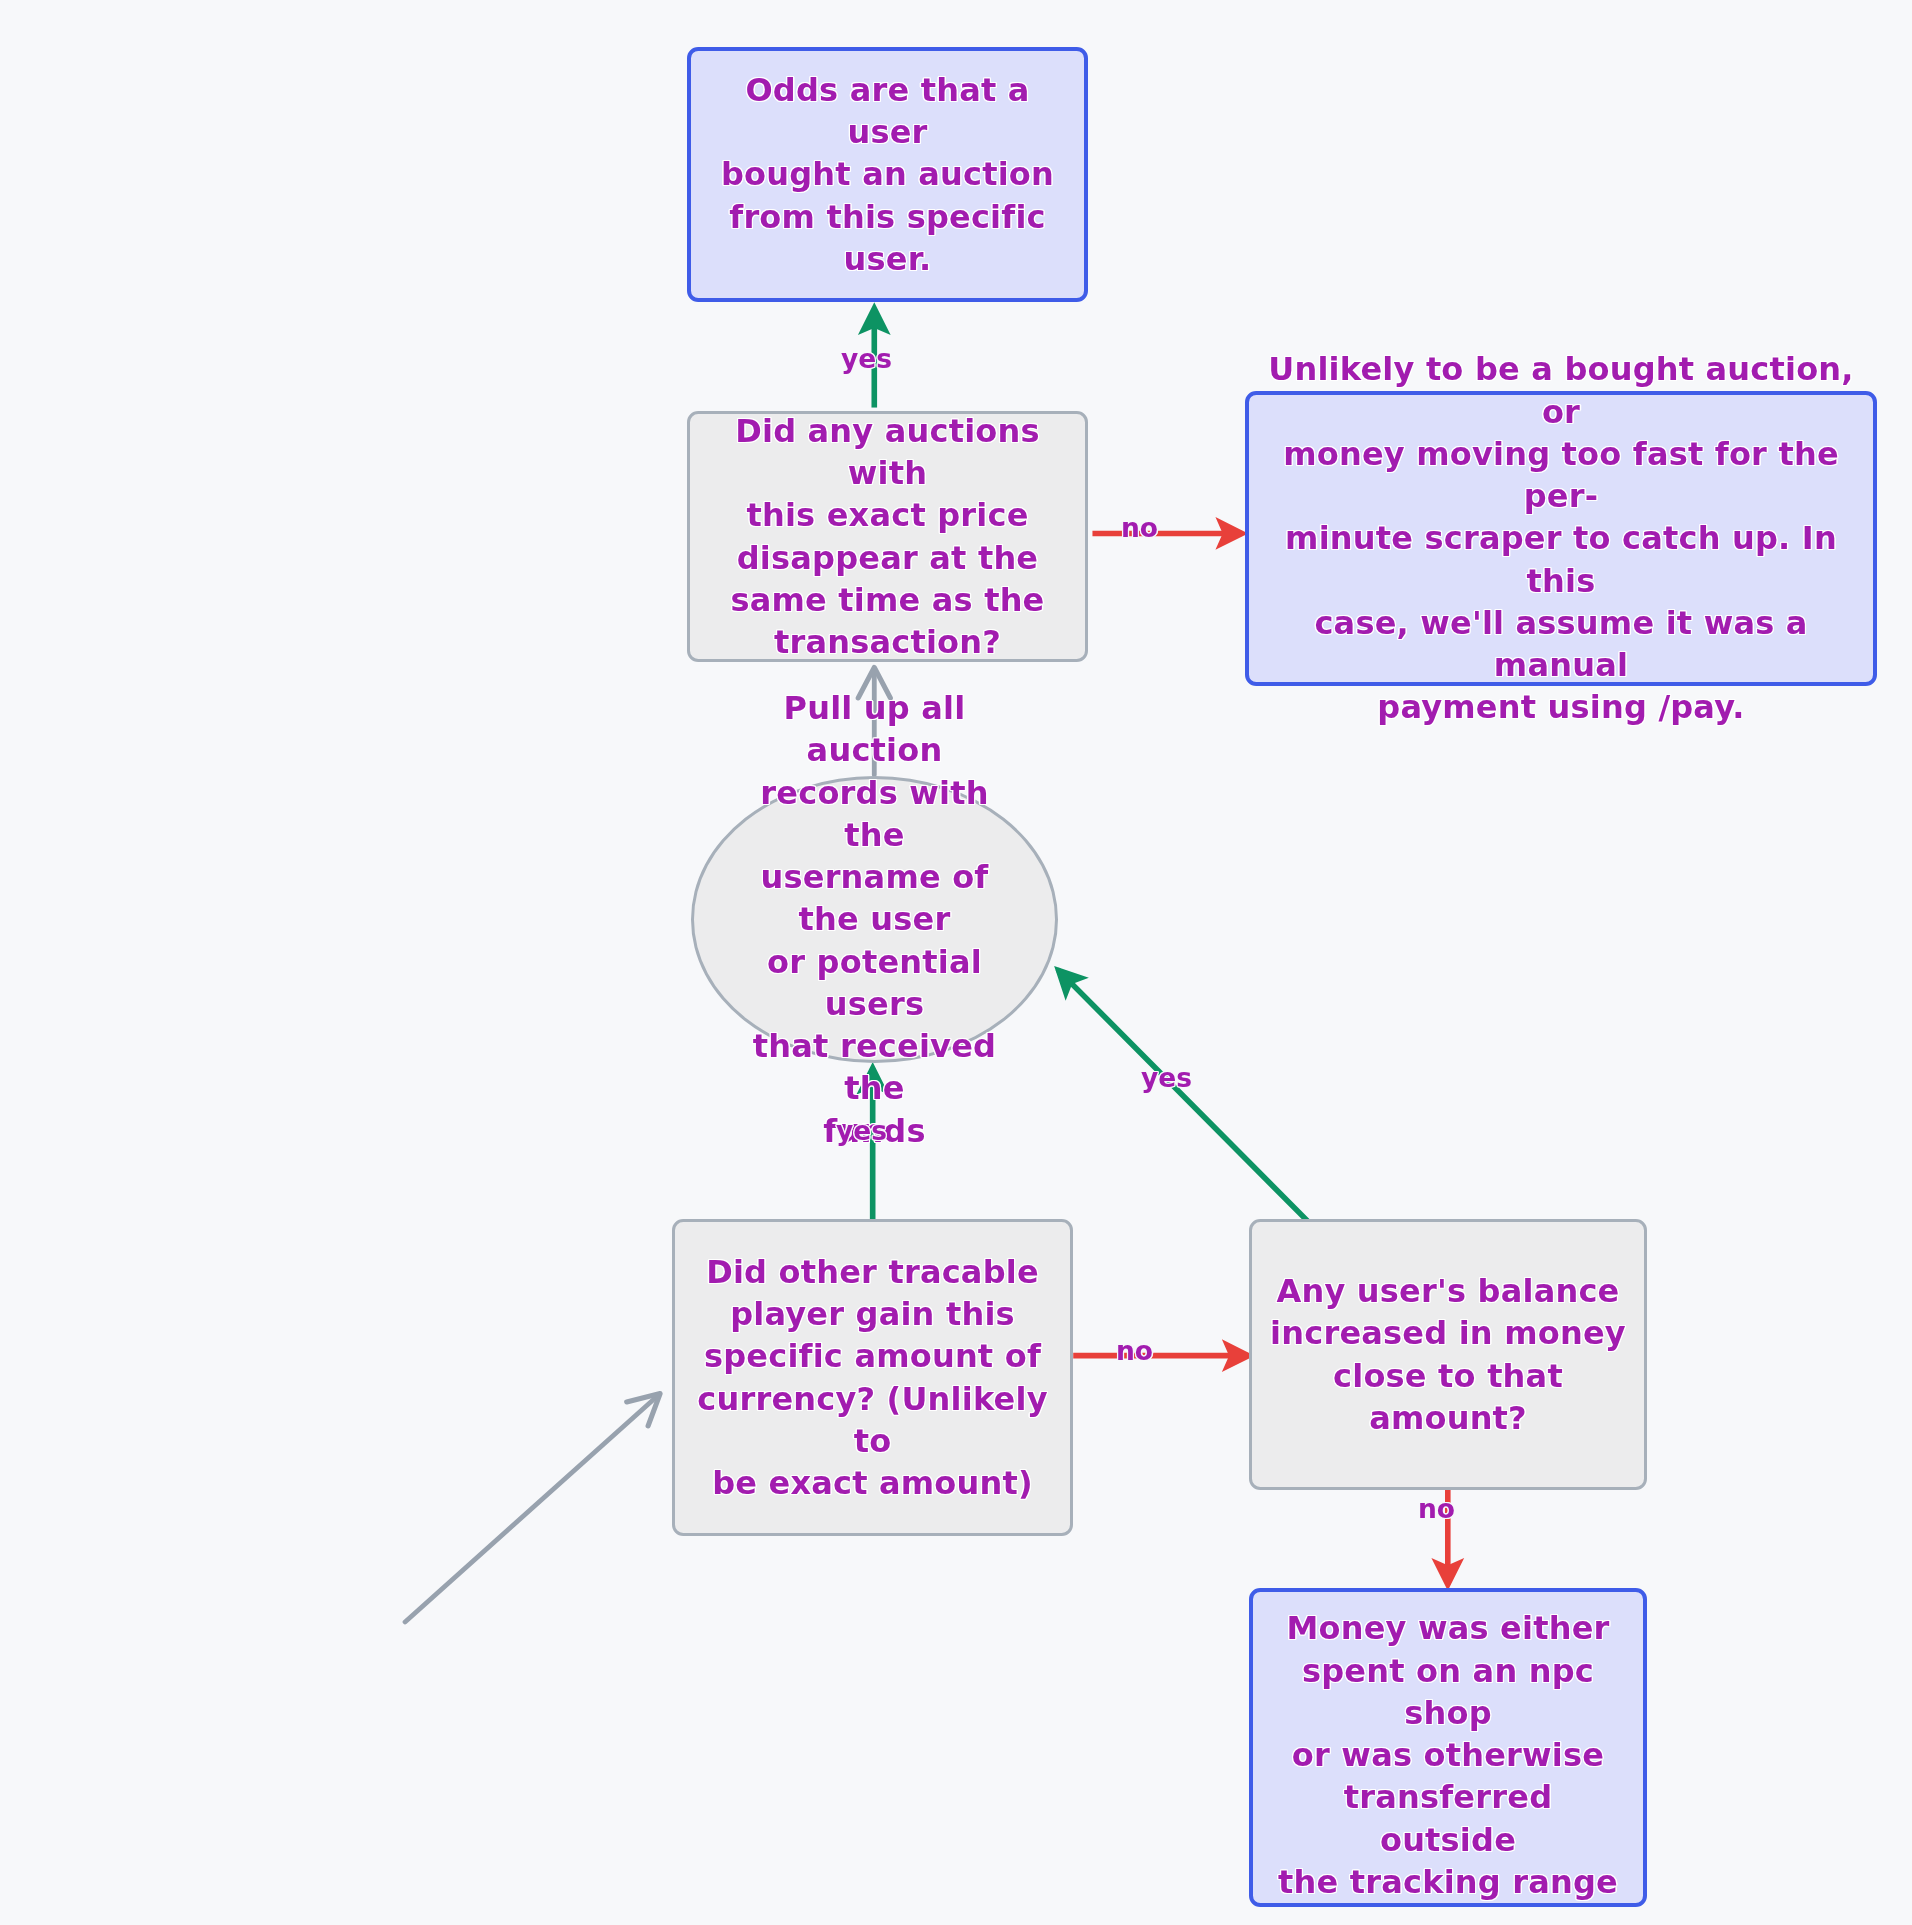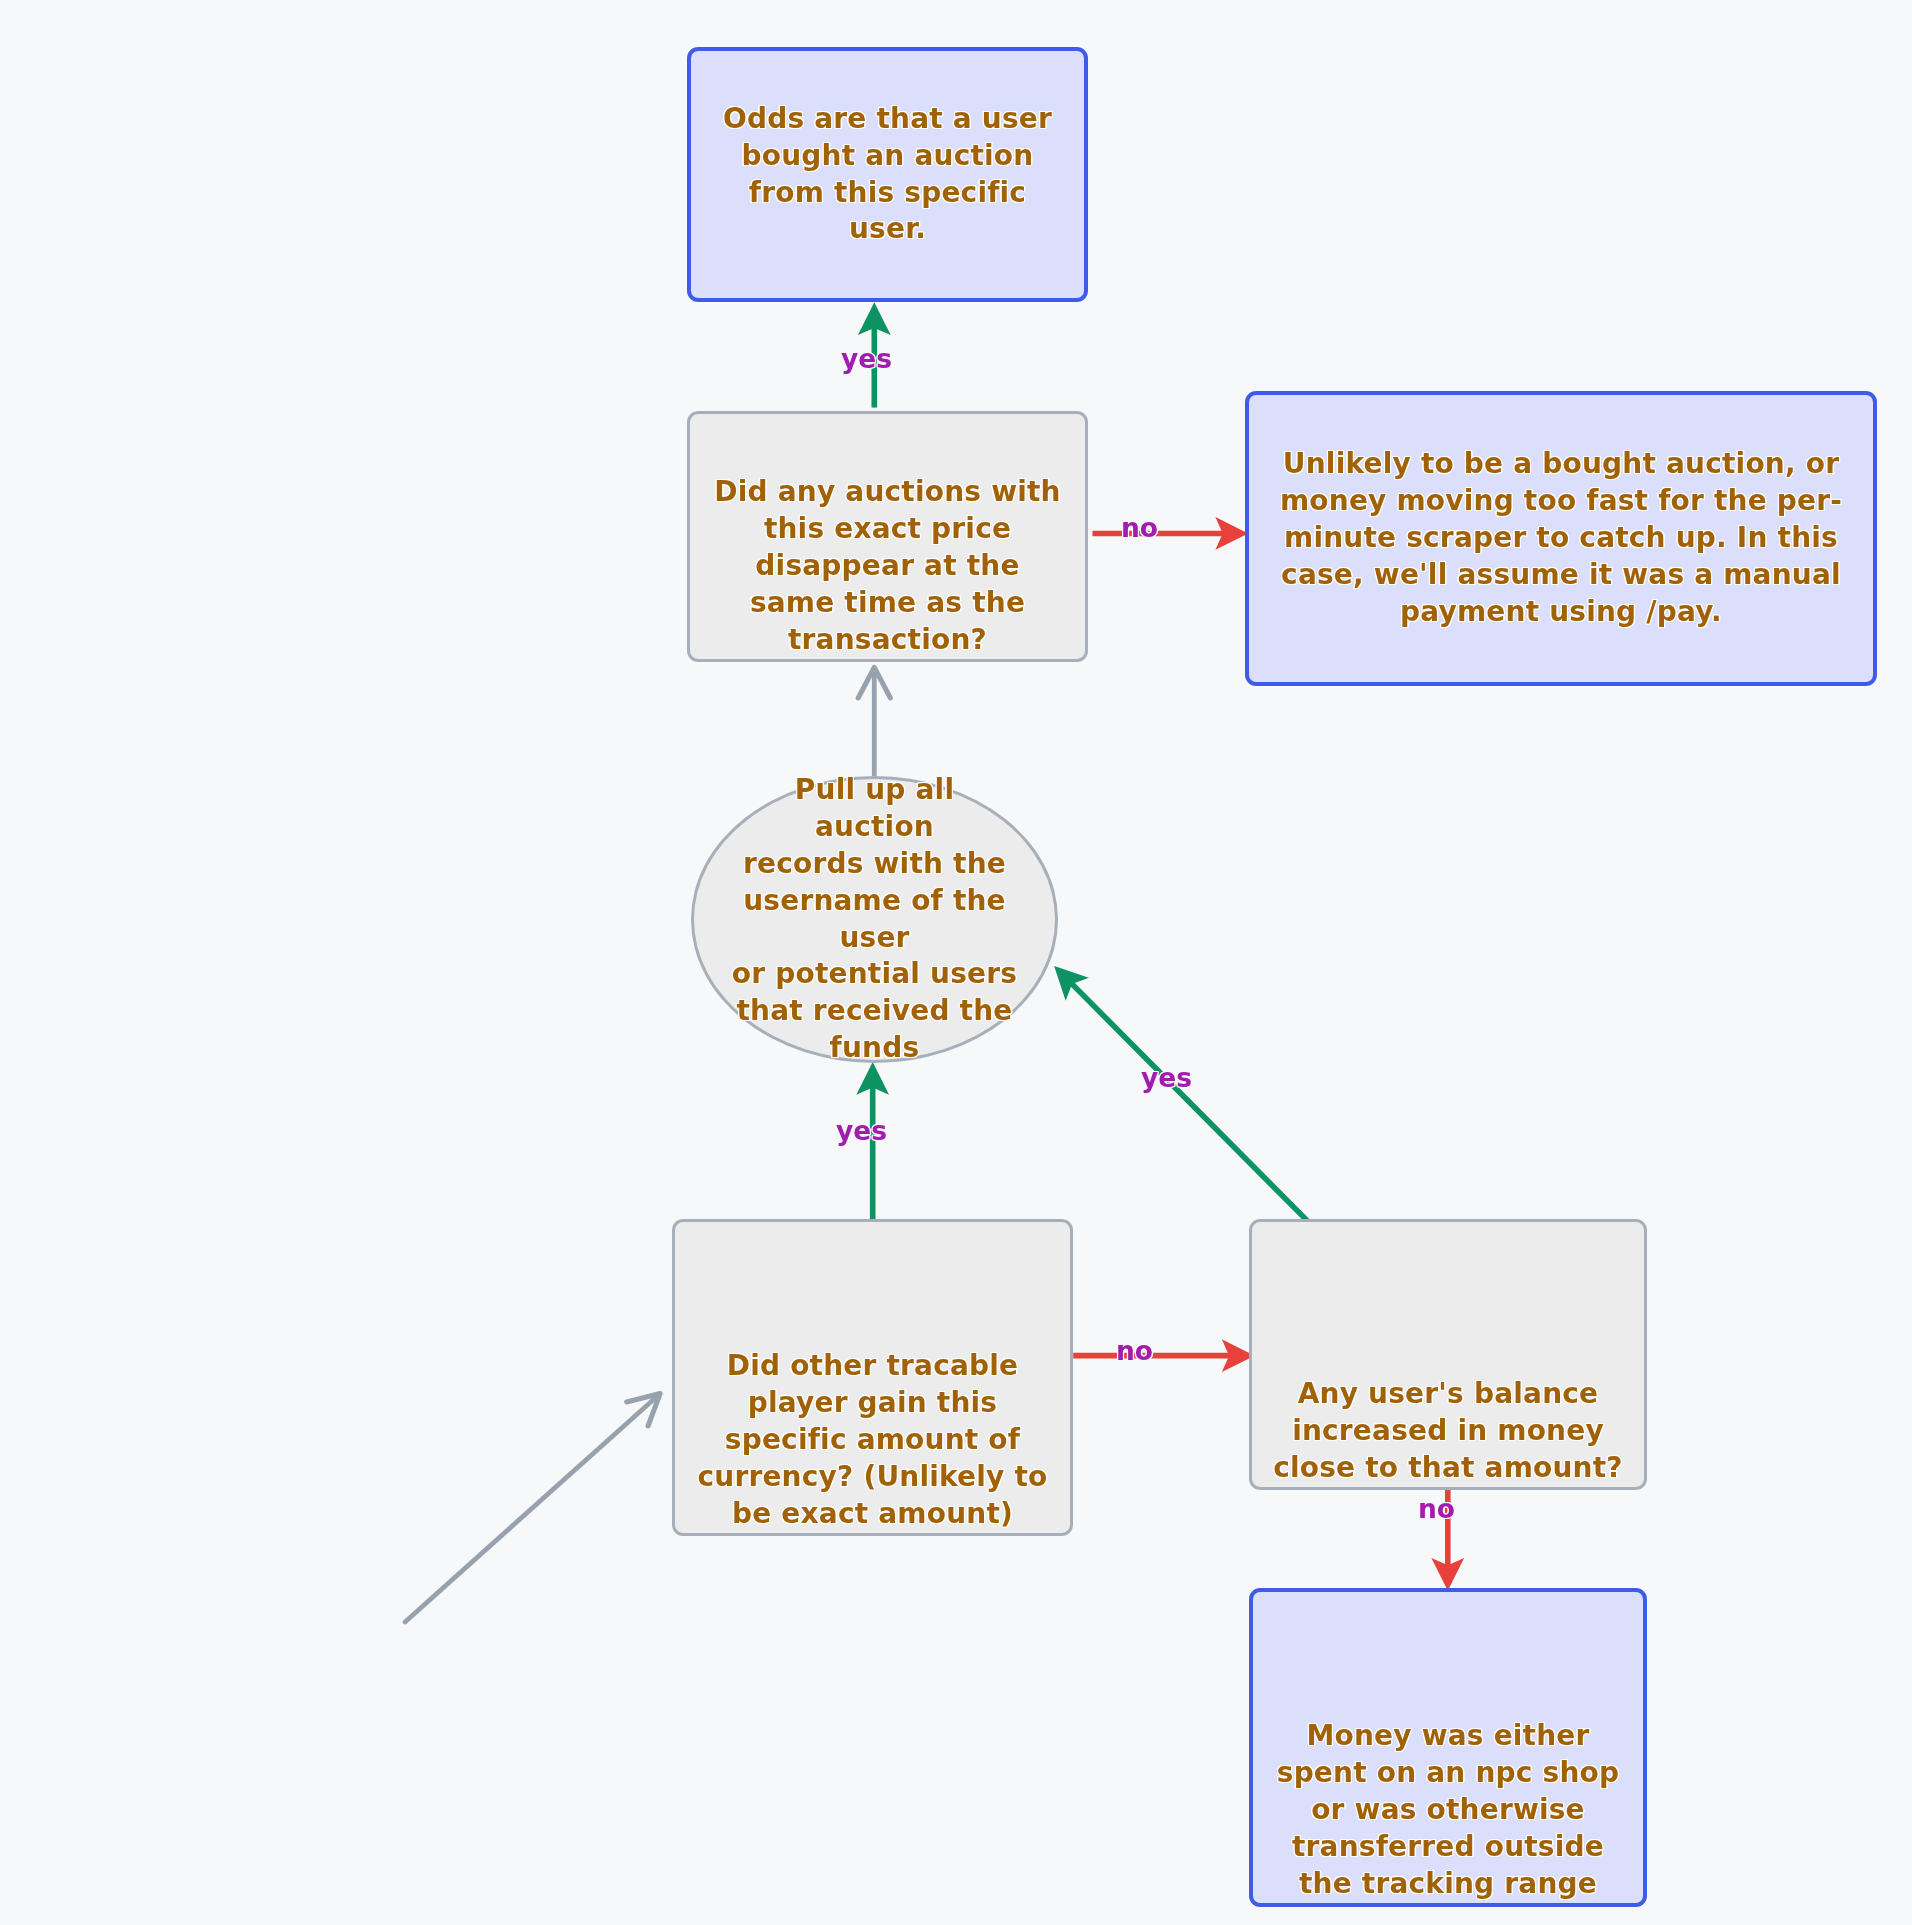--- a/index.html
+++ b/index.html
@@ -11,37 +11,36 @@
     position:relative;
   }
   #stage{position:absolute;left:0;top:0;width:1913px;height:1926px;}
 
   svg#edges{position:absolute;left:0;top:0;width:1913px;height:1926px;pointer-events:none;}
 
   .node{position:absolute;box-sizing:border-box;display:flex;align-items:center;justify-content:center;text-align:center;}
   .node .txt{
     font-family:"DejaVu Sans", sans-serif;
     font-weight:700;
-    font-size:28px;
+    font-size:32px;
     line-height:1.32;
-    color:#a16207;
+    color:#a21caf;
     letter-spacing:0.2px;
     padding:0 17.6px;
     white-space:pre-line;
     text-shadow:
        1.3px 0 0 #fff, -1.3px 0 0 #fff, 0 1.3px 0 #fff, 0 -1.3px 0 #fff,
        1px 1px 0 #fff, -1px 1px 0 #fff, 1px -1px 0 #fff, -1px -1px 0 #fff;
   }
 
   
   .box-grey{
     background:#ececed;
     border:3.2px solid #a7b0ba;
     border-radius:11.2px;
-    align-items:flex-end;
   }
   
   .box-blue{
     background:#dcdffb;
     border:4.8px solid #3f5ce8;
     border-radius:11.2px;
   }
 
   
   .ellipse{

